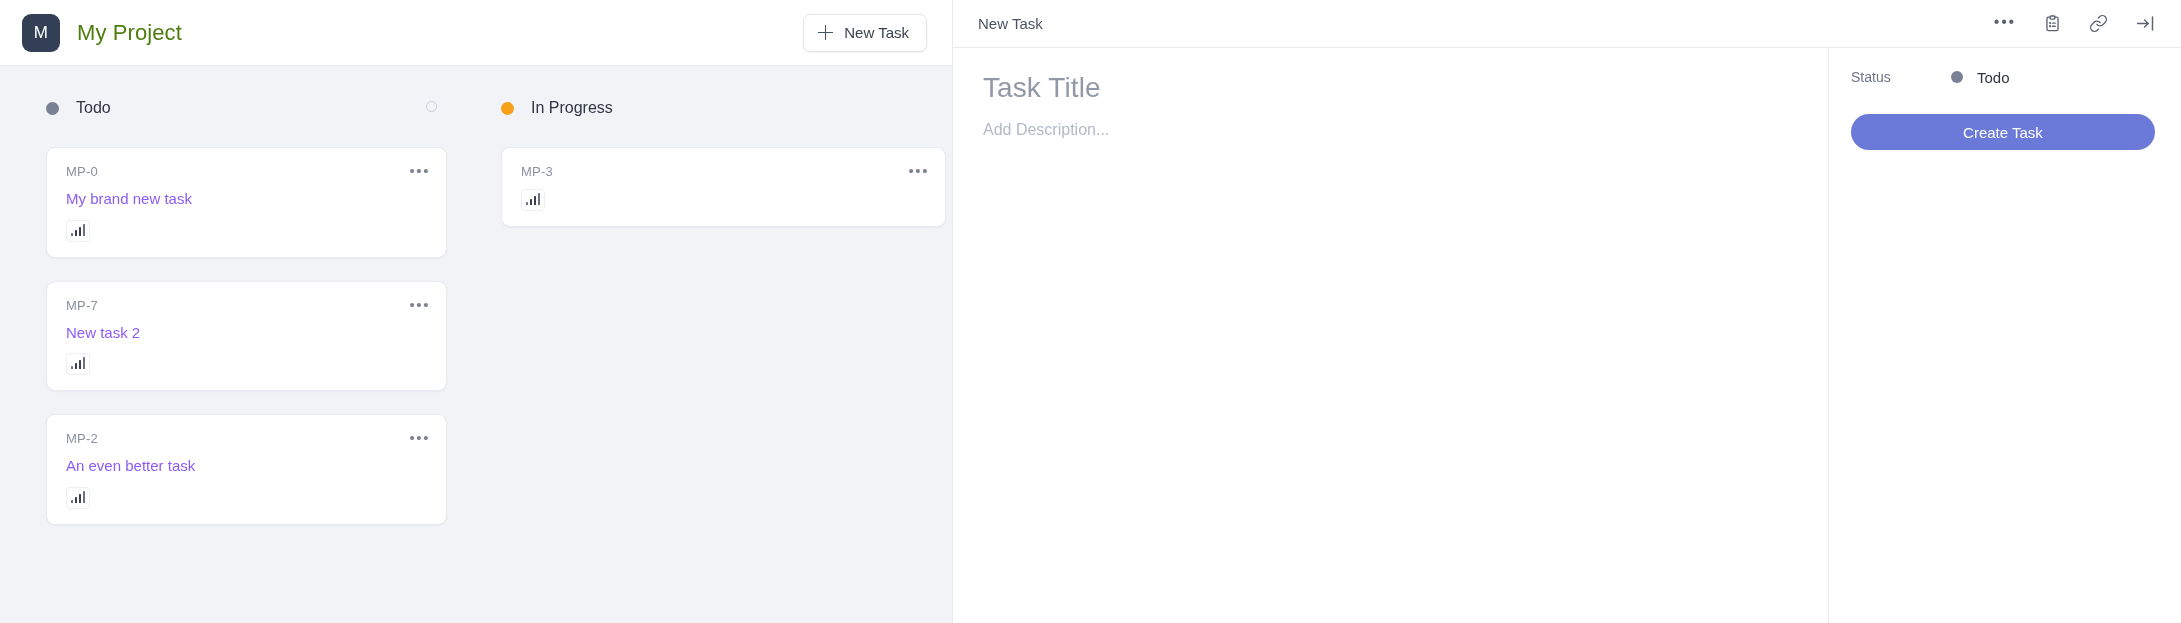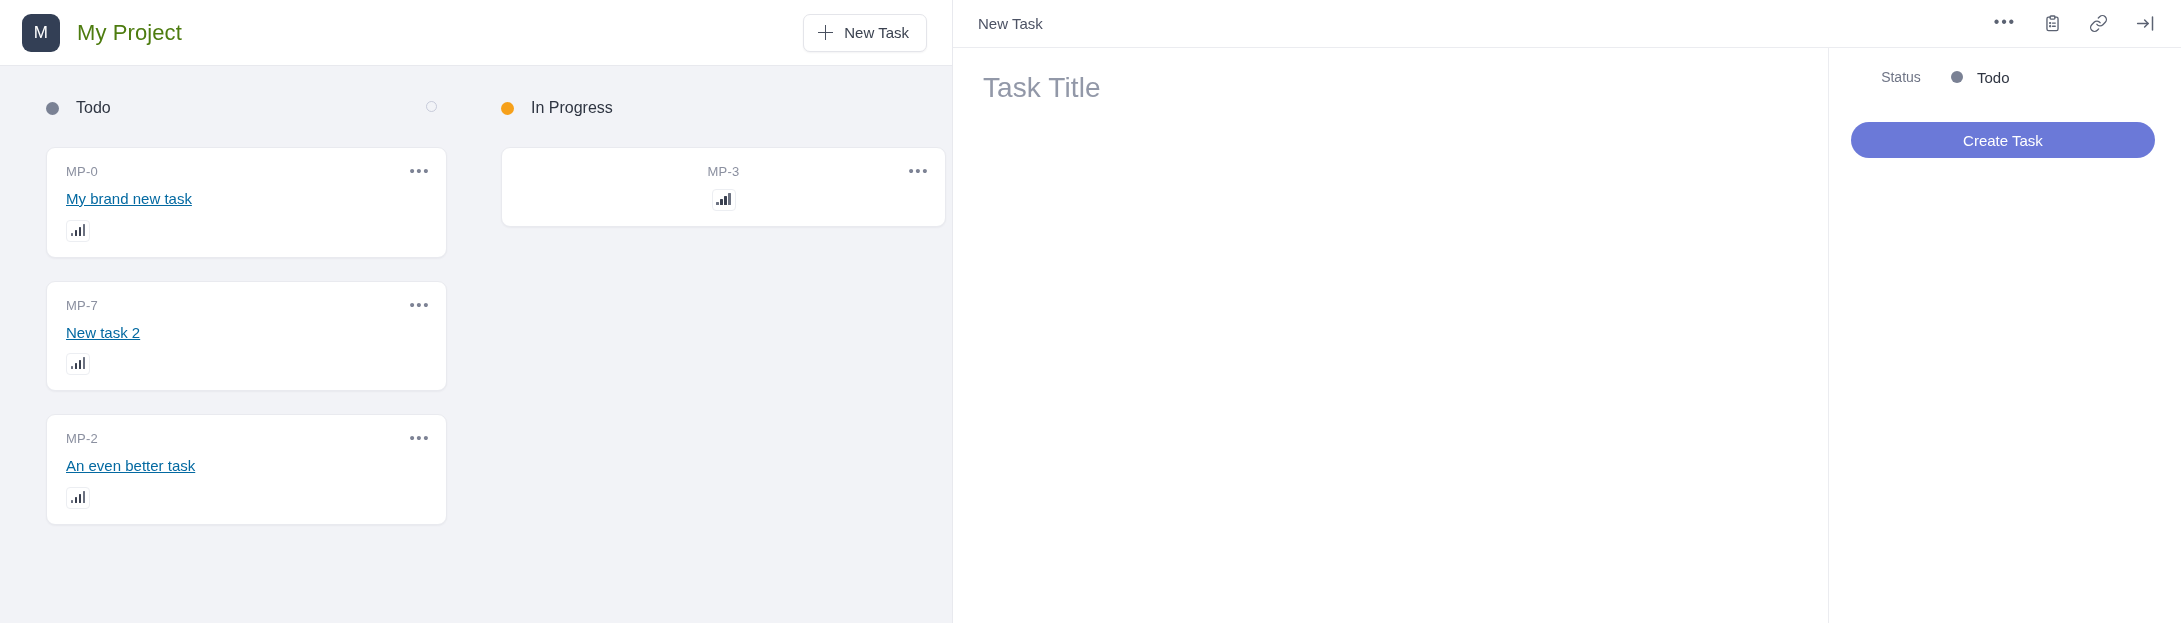--- a/index.html
+++ b/index.html
@@ -100,21 +100,21 @@
     align-items: flex-start;
     padding: 29px 0 0 0;
     gap: 0;
   }
   .column {
     width: 473px;
     flex: 0 0 473px;
     box-sizing: border-box;
     padding: 0 26px 0 46px;
   }
-  .column.second { padding-left: 28px; padding-right: 0; text-align: center; }
+  .column.second { padding-left: 28px; padding-right: 0; }
   .col-head {
     display: flex;
     align-items: center;
     height: 26px;
     margin-bottom: 26px;
     position: relative;
   }
   .status-dot {
     width: 13px;
     height: 13px;
@@ -152,24 +152,23 @@
     cursor: pointer;
   }
   .card-key {
     font-size: 13px;
     color: #8b90a0;
     margin-bottom: 10px;
     letter-spacing: .2px;
   }
   .card-title {
     font-size: 15px;
-    color: #0369a1;
+    color: #8b5cf6;
     line-height: 1.3;
     margin-bottom: 11px;
-    text-decoration: underline;
   }
   .card-menu {
     position: absolute;
     top: 15px;
     right: 16px;
     color: #7d8395;
     font-size: 15px;
     letter-spacing: 1.6px;
     line-height: 1;
     cursor: pointer;
@@ -270,22 +269,21 @@
     flex: 0 0 353px;
     width: 353px;
     border-left: 1px solid #ebecf0;
     padding: 16px 26px 0 22px;
     box-sizing: border-box;
   }
   .field-row {
     display: flex;
     align-items: center;
     height: 26px;
-    margin-bottom: 32px;
-    text-align: center;
+    margin-bottom: 24px;
   }
   .field-label {
     font-size: 14px;
     color: #6f7586;
     width: 100px;
     flex: 0 0 100px;
   }
   .field-value {
     display: flex;
     align-items: center;
@@ -429,20 +427,21 @@
           </svg>
         </span>
 
       </div>
     </div>
 
     <div class="panel-body">
 
       <div class="panel-main">
         <div class="task-title-input">Task Title</div>
+        <div class="task-desc-input">Add Description...</div>
       </div>
 
       <div class="panel-side">
         <div class="field-row">
           <span class="field-label">Status</span>
           <span class="field-value">
             <span class="status-dot dot-todo"></span>
             <span>Todo</span>
           </span>
         </div>

